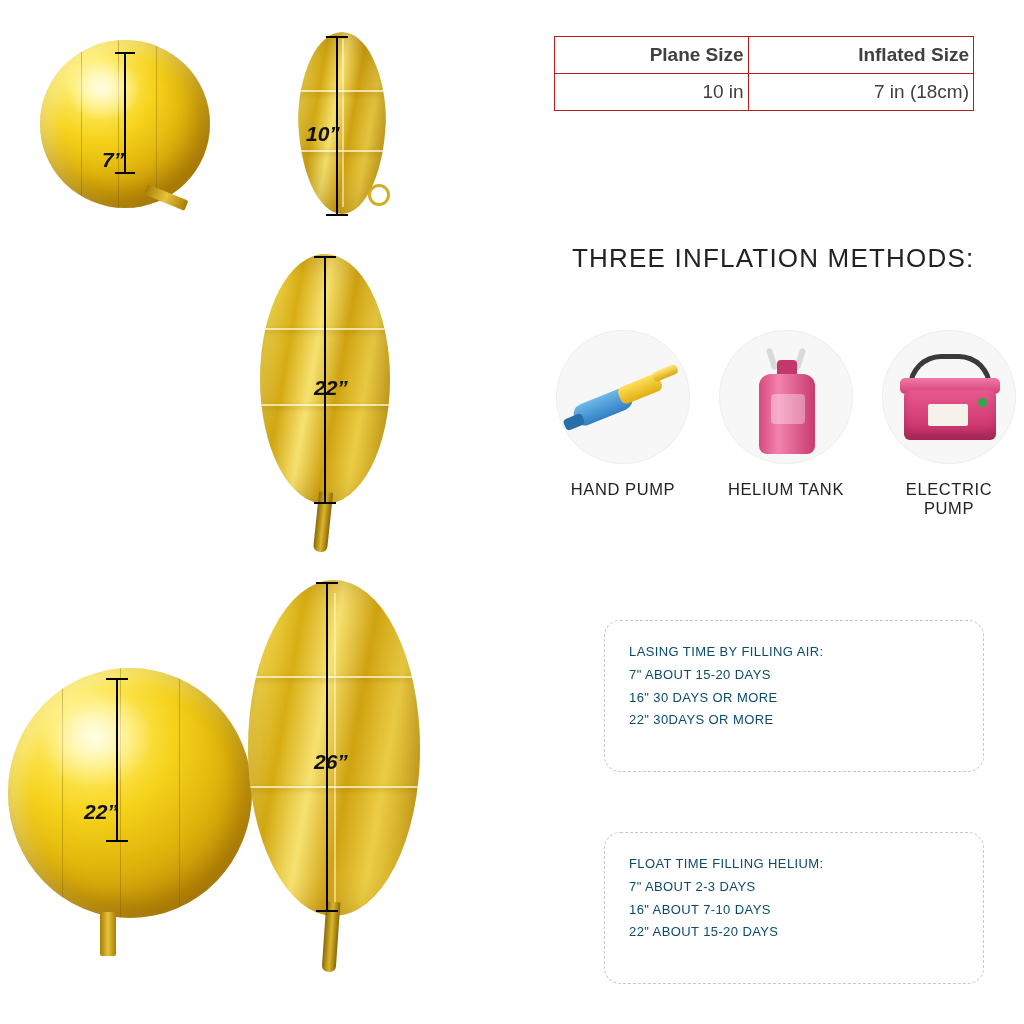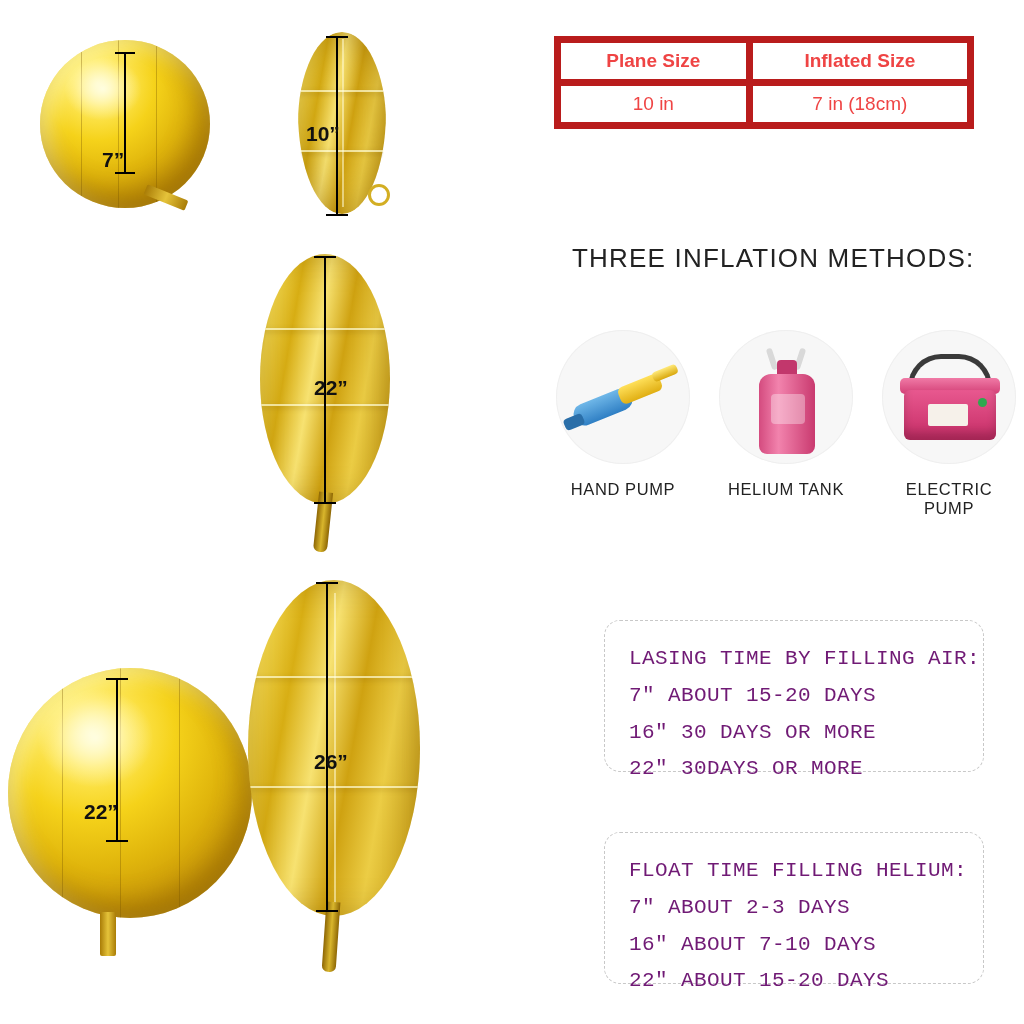--- a/index.html
+++ b/index.html
@@ -91,43 +91,44 @@
   .dim .line {
     position: absolute;
     background: #000;
   }
   .dim-label {
     position: absolute;
     font-size: 21px;
     font-weight: 700;
     color: #111;
     white-space: nowrap;
+    font-style: italic;
   }
 
   
   .right-panel {
     position: absolute;
     left: 548px; top: 0;
     width: 476px; height: 1024px;
   }
 
   table.size-table {
     position: absolute;
     left: 6px; top: 36px;
     width: 420px;
     border-collapse: collapse;
     font-size: 19px;
   }
   table.size-table th,
   table.size-table td {
-    border: 7px solid #b91c1c;
-    text-align: center;
+    border: 1px solid #b91c1c;
+    text-align: right;
     padding: 7px 4px;
     font-weight: 400;
-    color: #ef4444;
+    color: #404040;
   }
   table.size-table th {
     font-weight: 700;
     font-size: 19px;
   }
 
   .methods-title {
     position: absolute;
     left: 24px; top: 243px;
     font-size: 26px;
@@ -279,25 +280,24 @@
     border-radius: 4px;
   }
 
   
   .note-box {
     position: absolute;
     border: 1.6px dashed #c8c8c8;
     border-radius: 16px;
     box-sizing: border-box;
     padding: 20px 24px;
-    color: #701a75;
-    font-size: 21px;
+    color: #0c4a6e;
+    font-size: 13px;
     line-height: 1.75;
     letter-spacing: 0.4px;
-    font-family: Liberation Mono, monospace;
   }
   #note-air { left: 56px; top: 620px; width: 380px; height: 152px; }
   #note-helium { left: 56px; top: 832px; width: 380px; height: 152px; }
   .note-line { white-space: nowrap; }
 </style>
 </head>
 <body>
 
 <div class="left-panel">
 

